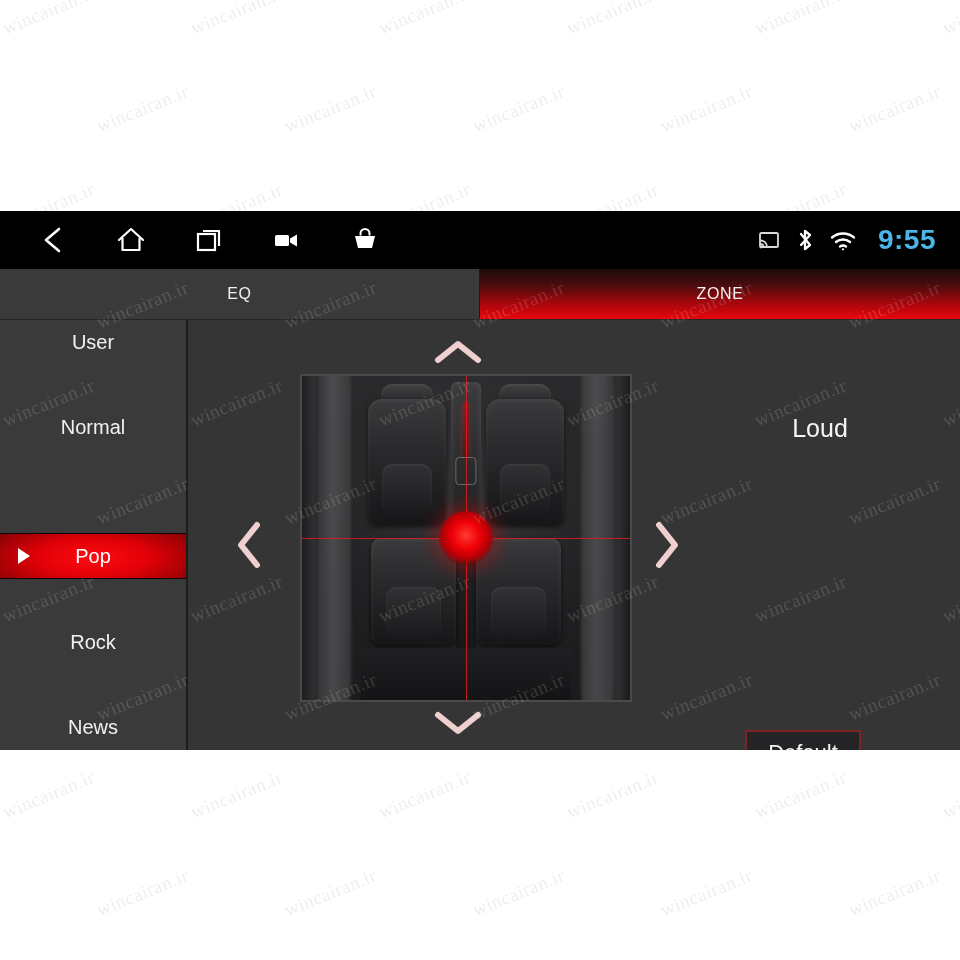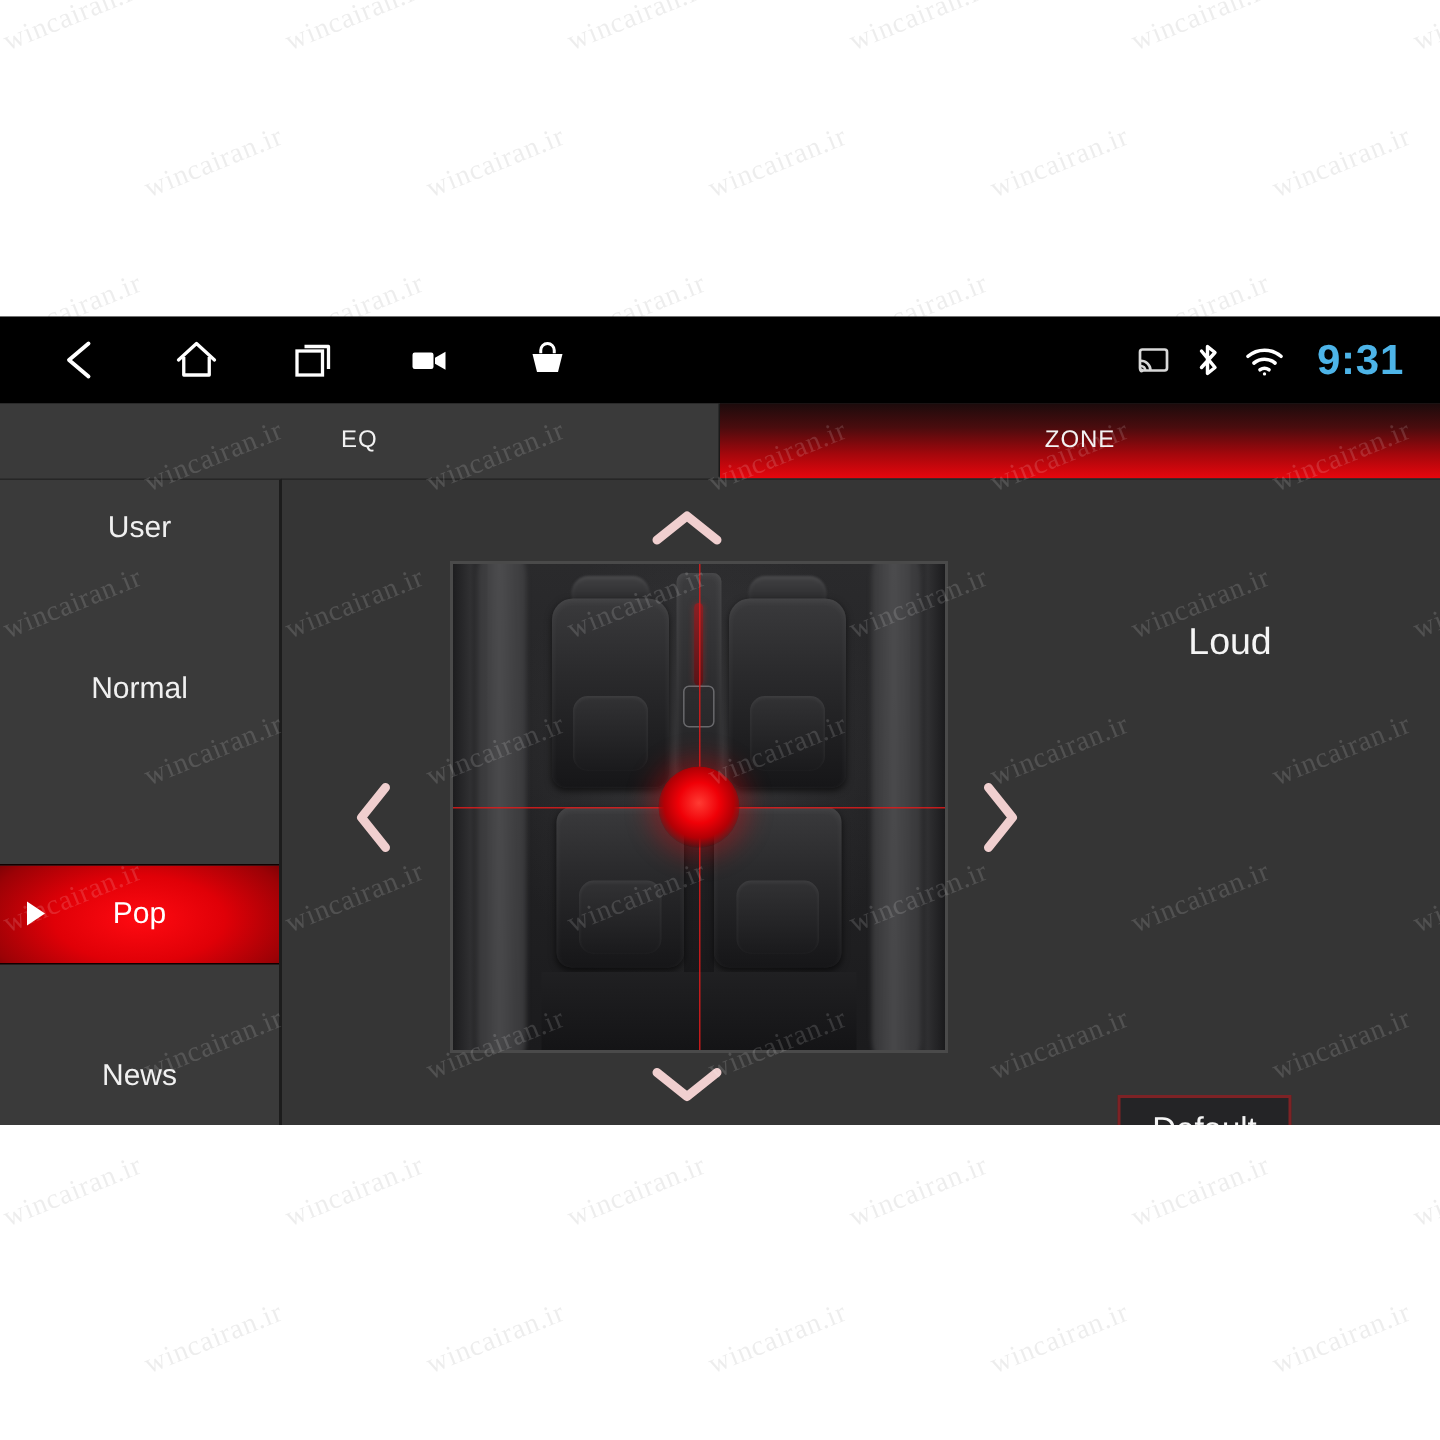--- a/index.html
+++ b/index.html
@@ -423,21 +423,21 @@
 
         <span class="sysicon">
           <svg width="26" height="21" viewBox="0 0 26 21">
             <path d="M2 7.5 a17 17 0 0 1 22 0" fill="none" stroke="#ffffff" stroke-width="2.4" stroke-linecap="round"></path>
             <path d="M6 12 a11 11 0 0 1 14 0" fill="none" stroke="#ffffff" stroke-width="2.4" stroke-linecap="round"></path>
             <path d="M10 16.5 a5.5 5.5 0 0 1 6 0" fill="none" stroke="#ffffff" stroke-width="2.4" stroke-linecap="round"></path>
             <circle cx="13" cy="19.3" r="1.1" fill="#ffffff"></circle>
           </svg>
         </span>
 
-        <span id="clock">9:31</span>
+        <span id="clock">9:55</span>
       </div>
     </div>
 
     <div id="tab-bar">
       <div class="tab" id="tab-eq">
         <span>EQ</span>
       </div>
       <div class="tab" id="tab-zone">
         <span>ZONE</span>
       </div>
@@ -450,20 +450,24 @@
 
           <span>User</span>
         </div>
         <div class="eq-item">
 
           <span>Normal</span>
         </div>
         <div class="eq-item selected">
           <span class="play-tri"></span>
           <span>Pop</span>
+        </div>
+        <div class="eq-item">
+
+          <span>Rock</span>
         </div>
         <div class="eq-item">
 
           <span>News</span>
         </div>
       </div>
 
       <div id="zone-main">
 
         <div class="chev" id="chev-up">

